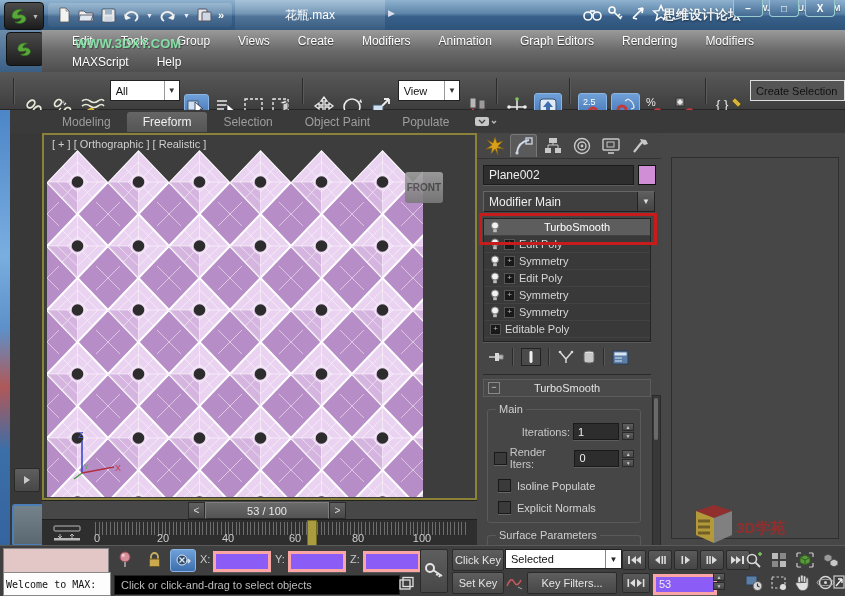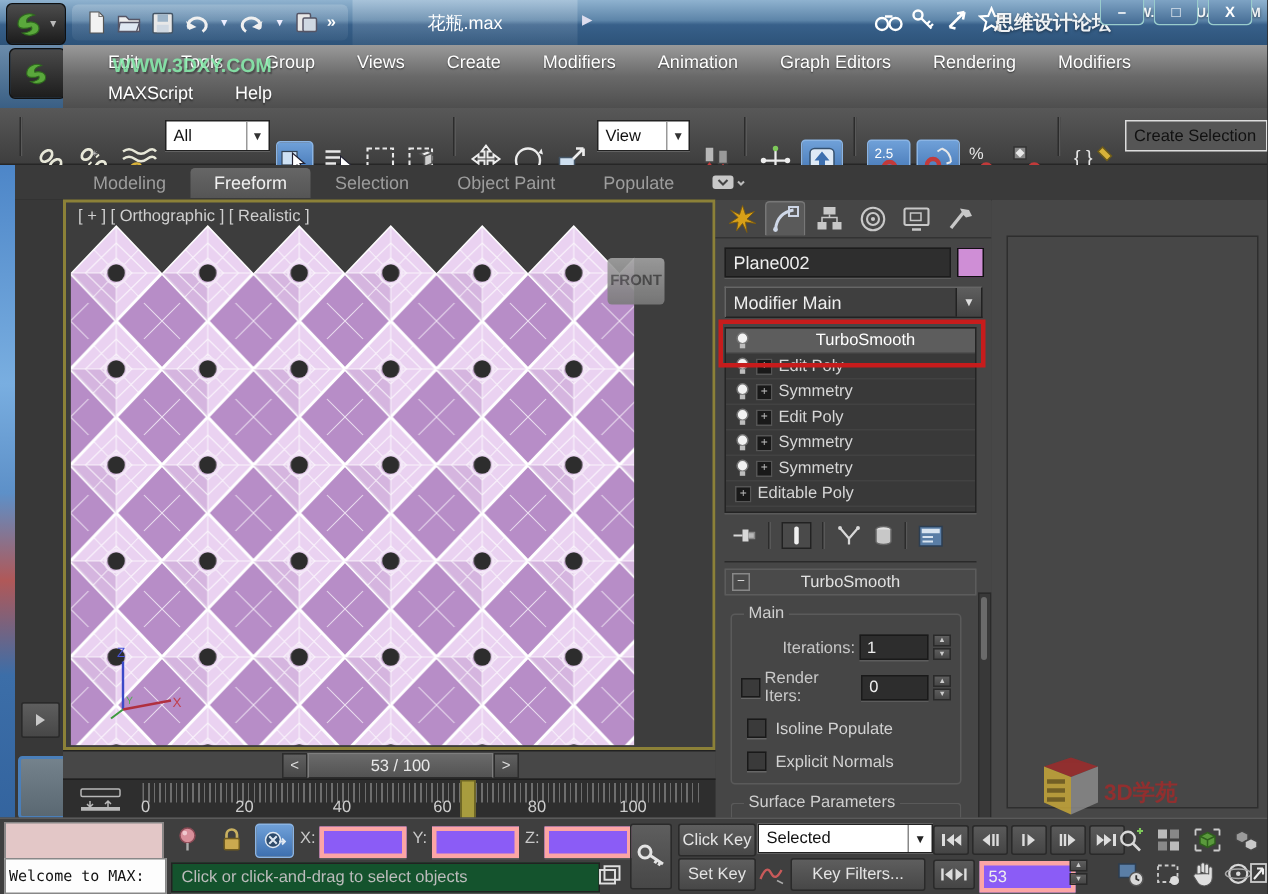--- a/index.html
+++ b/index.html
@@ -116,21 +116,21 @@
     background:repeating-linear-gradient(90deg,#6e6e6e 0 1px,transparent 1px 3.7px);}
   .tb-num{position:absolute;top:12px;color:#cdcdcd;font-size:11px;transform:translateX(-50%);}
   #tb-marker{position:absolute;left:265px;top:0;width:8px;height:25px;background:#a89c3e;border:1px solid #6f6724;}
   
   #statusbar{left:0;top:545px;width:845px;height:51px;background:#3f3f3f;border-top:1px solid #5a5a5a;}
   #listener-pink{left:3px;top:2px;width:104px;height:23px;background:#e3c7c7;border:1px solid #888;}
   #listener-white{left:3px;top:26px;width:104px;height:22px;background:#fdfdfd;border:1px solid #888;
     font-family:"DejaVu Sans Mono",monospace;font-size:10px;color:#111;display:flex;align-items:center;padding-left:2px;}
   .sfield{height:15px;background:#8b5cf6;border:3px solid #fca5a5;box-shadow:0 1px 0 #5a5a5a;}
   .slabel{color:#c8c8c8;font-size:11px;}
-  #prompt-line{left:114px;top:29px;width:278px;height:18px;background:#14532d;border:1px solid #222;
+  #prompt-line{left:114px;top:29px;width:278px;height:18px;background:#000000;border:1px solid #222;
     box-shadow:0 1px 0 #555;color:#bcbcbc;font-size:11px;display:flex;align-items:center;padding-left:6px;}
   .gbtn{background:linear-gradient(#5e5e5e,#474747);border:1px solid #2a2a2a;border-radius:2px;
     color:#e4e4e4;font-size:11px;display:flex;align-items:center;justify-content:center;}
   #sel-ddl{background:#fff;border:1px solid #222;color:#111;font-size:11px;display:flex;align-items:center;
     padding-left:5px;}
   #sel-ddl .arr{margin-left:auto;width:15px;height:100%;border-left:1px solid #888;display:flex;
     align-items:center;justify-content:center;font-size:8px;color:#222;}
   .pbtn{width:22px;height:18px;background:linear-gradient(#5a5a5a,#454545);border:1px solid #2a2a2a;
     border-radius:2px;display:flex;align-items:center;justify-content:center;}
   input.bare{background:transparent;border:none;outline:none;color:#eee;

